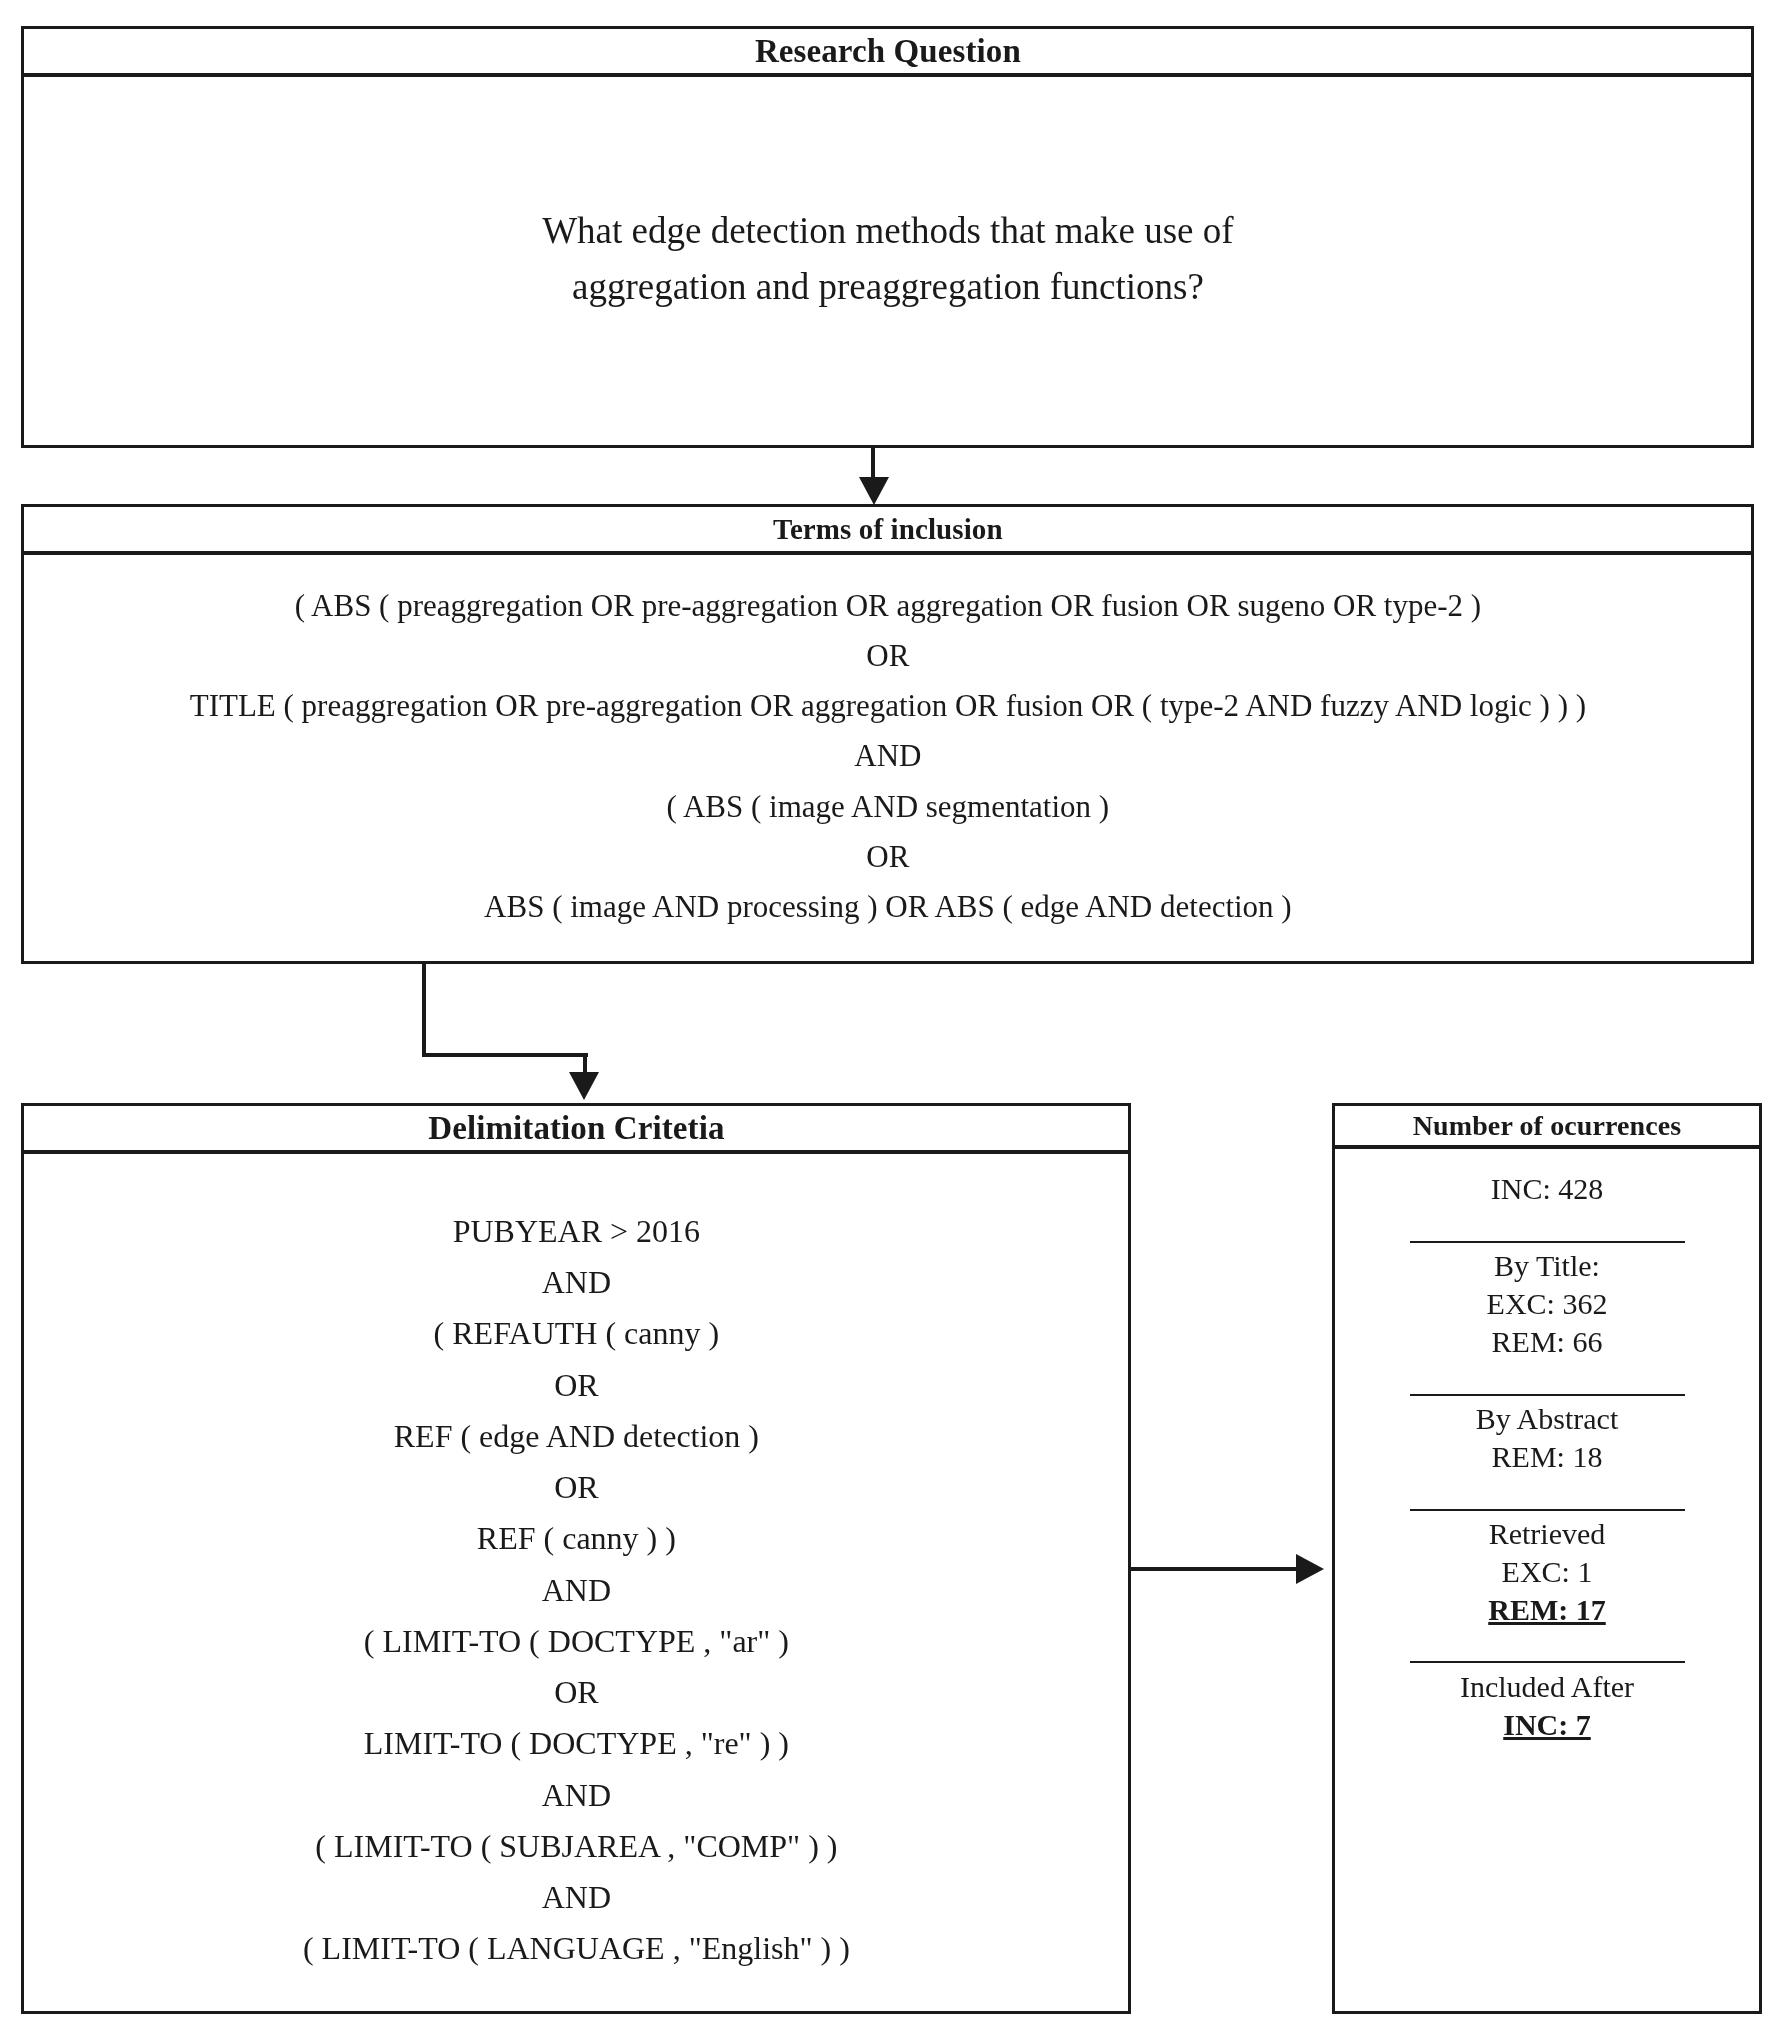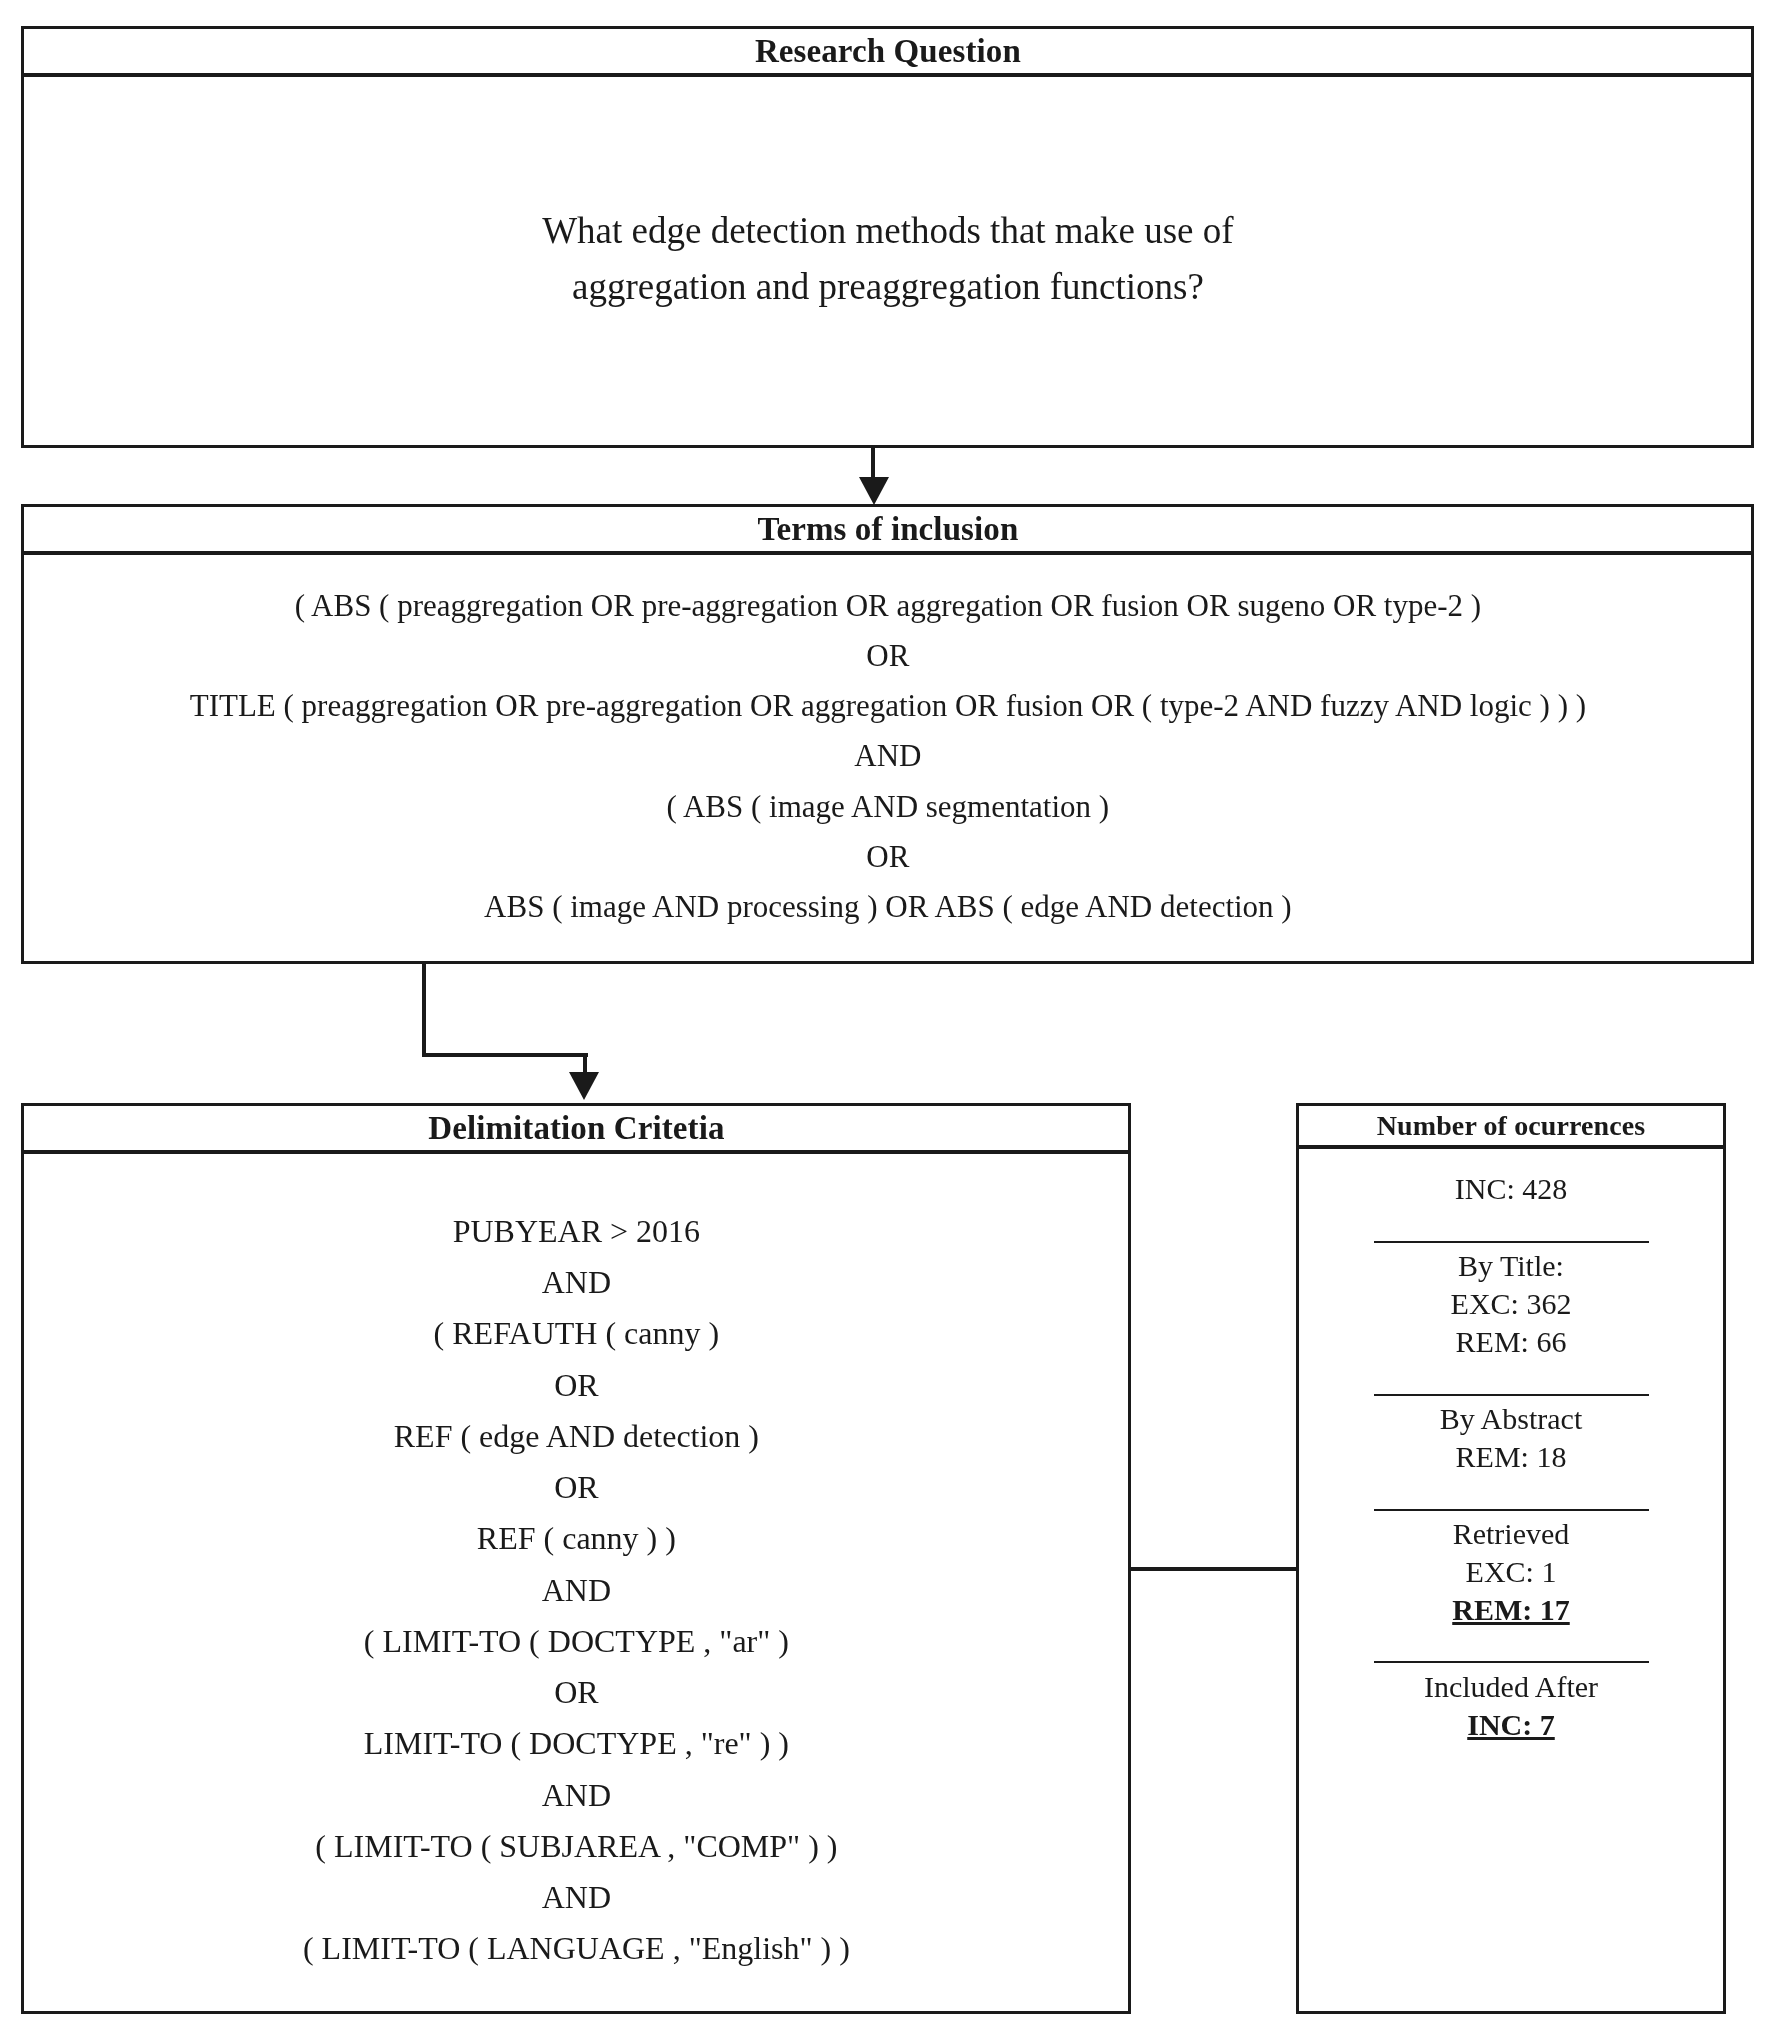--- a/index.html
+++ b/index.html
@@ -70,21 +70,21 @@
 
   
   #box-terms {
     left: 21.4px;
     top: 504px;
     width: 1733px;
     height: 460px;
   }
   #box-terms .fbox-header {
     height: 48px;
-    font-size: 33px;
+    font-size: 29px;
   }
   #box-terms .fbox-body {
     justify-content: center;
     height: calc(100% - 52px);
     padding: 0 14.3px;
   }
   #box-terms .q-line {
     font-size: 31px;
     line-height: 1.33;
     white-space: nowrap;
@@ -107,21 +107,21 @@
     padding-top: 56px;
   }
   #box-delim .d-line {
     font-size: 32px;
     line-height: 1.32;
     white-space: nowrap;
   }
 
   
   #box-occ {
-    left: 1296px;
+    left: 1332px;
     top: 1103px;
     width: 430px;
     height: 911px;
   }
   #box-occ .fbox-header {
     height: 43px;
     font-size: 28px;
   }
   #box-occ .fbox-body {
     justify-content: flex-start;

